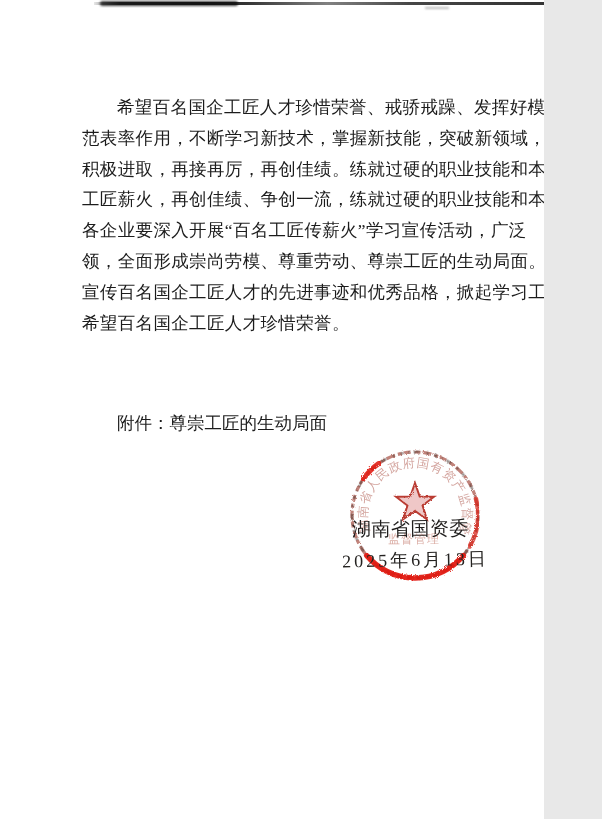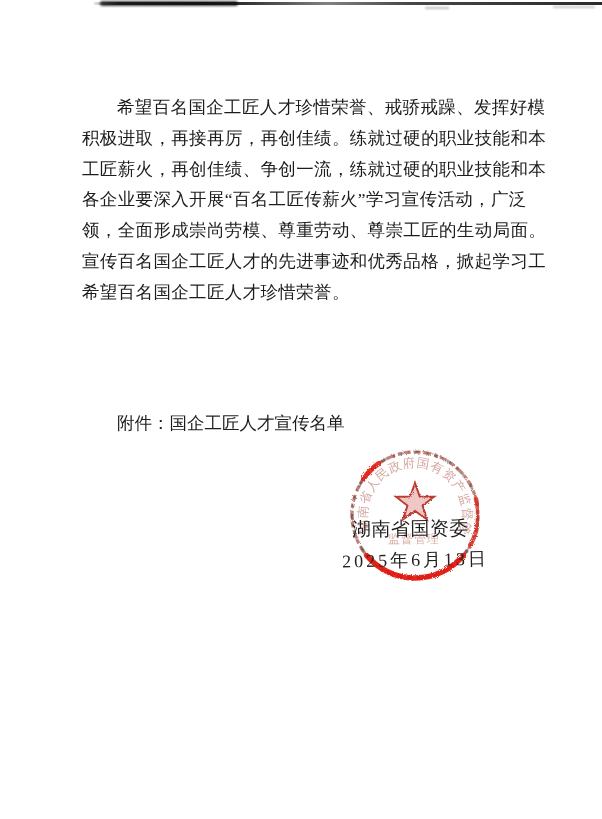--- a/index.html
+++ b/index.html
@@ -1,18 +1,18 @@
 <!DOCTYPE html>
 <html><head>
 <meta charset="utf-8">
 <style>
   html,body{margin:0;padding:0;background:#e8e8e8;}
   .page{
     position:relative;
-    width:602px;height:819px;
+    width:544px;height:819px;
     background:#ffffff;
     overflow:hidden;
     font-family:"Liberation Serif","DejaVu Serif",serif;
   }
   
   .scan-line{
     position:absolute;left:94px;top:2px;width:508px;height:3px;
     background:linear-gradient(90deg,
       rgba(25,25,25,0.10) 0%,
       rgba(25,25,25,0.85) 5%,
@@ -73,29 +73,30 @@
 
 <div class="page">
 
   <div class="scan-line"></div>
   <div class="scan-blob-left"></div>
   <div class="scan-dash-mid"></div>
   <div class="scan-dash-right"></div>
 
   <div class="doc-body">
     <div class="doc-line indent">希望百名国企工匠人才珍惜荣誉、戒骄戒躁、发挥好模</div>
+    <div class="doc-line">范表率作用，不断学习新技术，掌握新技能，突破新领域，</div>
     <div class="doc-line">积极进取，再接再厉，再创佳绩。练就过硬的职业技能和本</div>
     <div class="doc-line">工匠薪火，再创佳绩、争创一流，练就过硬的职业技能和本</div>
     <div class="doc-line">各企业要深入开展“百名工匠传薪火”学习宣传活动，广泛</div>
     <div class="doc-line">领，全面形成崇尚劳模、尊重劳动、尊崇工匠的生动局面。</div>
     <div class="doc-line">宣传百名国企工匠人才的先进事迹和优秀品格，掀起学习工</div>
     <div class="doc-line">希望百名国企工匠人才珍惜荣誉。</div>
   </div>
 
-  <div class="attachment-line">附件：国企工匠人才宣传名单</div>
+  <div class="attachment-line">附件：尊崇工匠的生动局面</div>
 
   <svg class="seal-svg" width="164" height="152" viewBox="0 0 164 152" aria-hidden="true">
     <defs>
       <filter id="rough" x="-10%" y="-10%" width="120%" height="120%">
         <feTurbulence type="fractalNoise" baseFrequency="0.9" numOctaves="2" result="n"></feTurbulence>
         <feDisplacementMap in="SourceGraphic" in2="n" scale="3"></feDisplacementMap>
       </filter>
       <filter id="soft" x="-20%" y="-20%" width="140%" height="140%">
         <feGaussianBlur stdDeviation="0.35"></feGaussianBlur>
       </filter>

